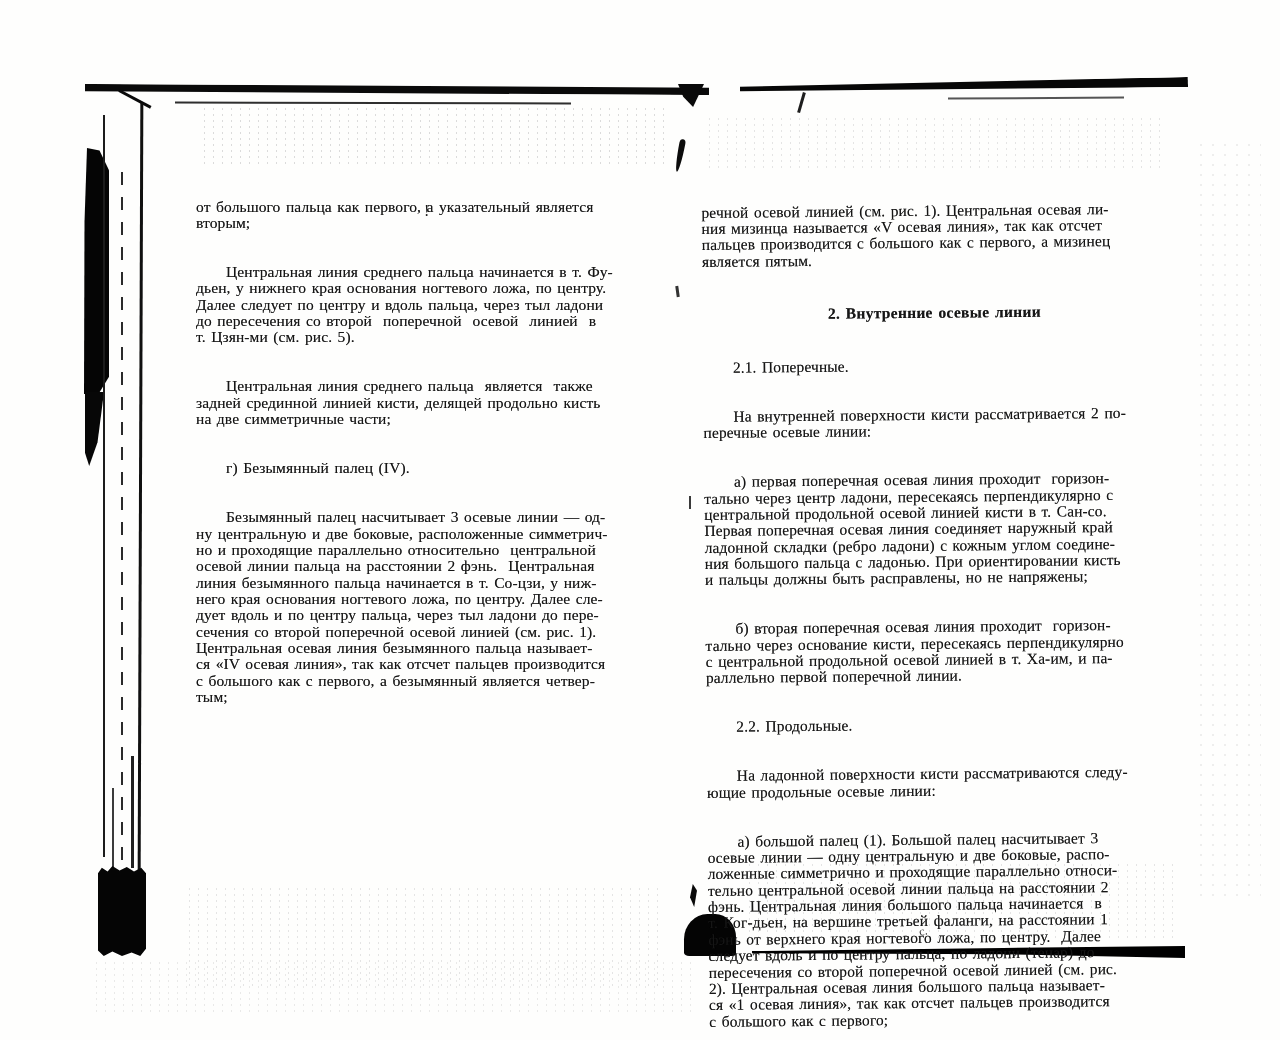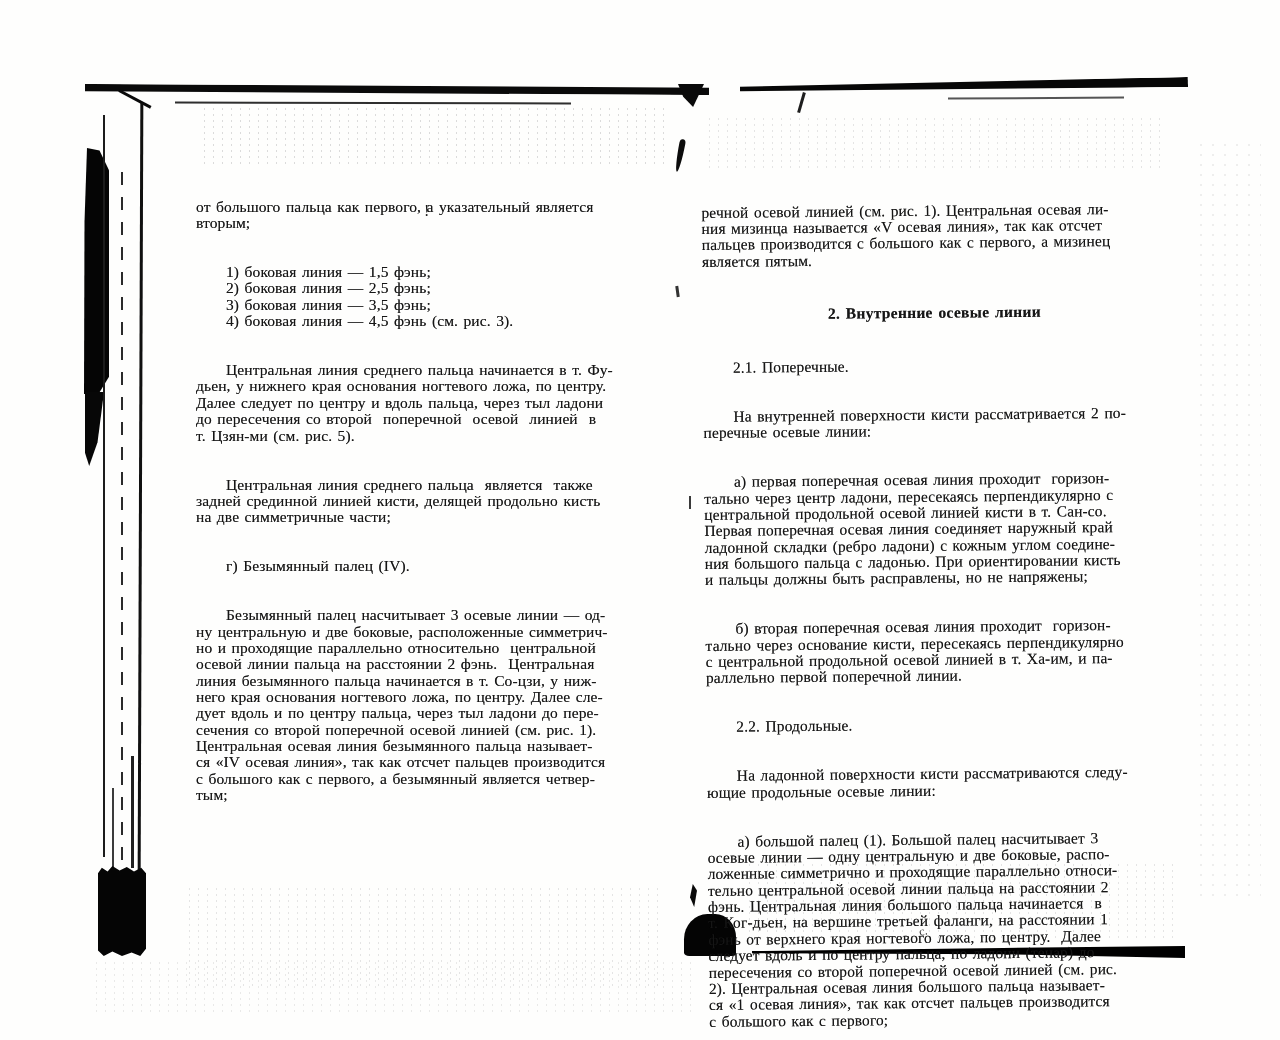--- a/index.html
+++ b/index.html
@@ -99,24 +99,20 @@
   <div class="noise n1"></div>
   <div class="noise n2"></div>
   <div class="noise n3"></div>
   <div class="noise n4"></div>
   <div class="noise n5"></div>
   <div class="noise n6"></div>
 
   <div class="page-col left-col">
     <div class="block cont">от большого пальца как первого, а указательный является
 вторым;</div>
-    <div class="block list">1) боковая линия — 1,5 фэнь;
-2) боковая линия — 2,5 фэнь;
-3) боковая линия — 3,5 фэнь;
-4) боковая линия — 4,5 фэнь (см. рис. 3).</div>
     <div class="block para">Центральная линия среднего пальца начинается в т. Фу-
 дьен, у нижнего края основания ногтевого ложа, по центру.
 Далее следует по центру и вдоль пальца, через тыл ладони
 до пересечения со второй  поперечной  осевой  линией  в
 т. Цзян-ми (см. рис. 5).</div>
     <div class="block para">Центральная линия среднего пальца  является  также
 задней срединной линией кисти, делящей продольно кисть
 на две симметричные части;</div>
     <div class="block para">г) Безымянный палец (IV).</div>
     <div class="block para">Безымянный палец насчитывает 3 осевые линии — од-

